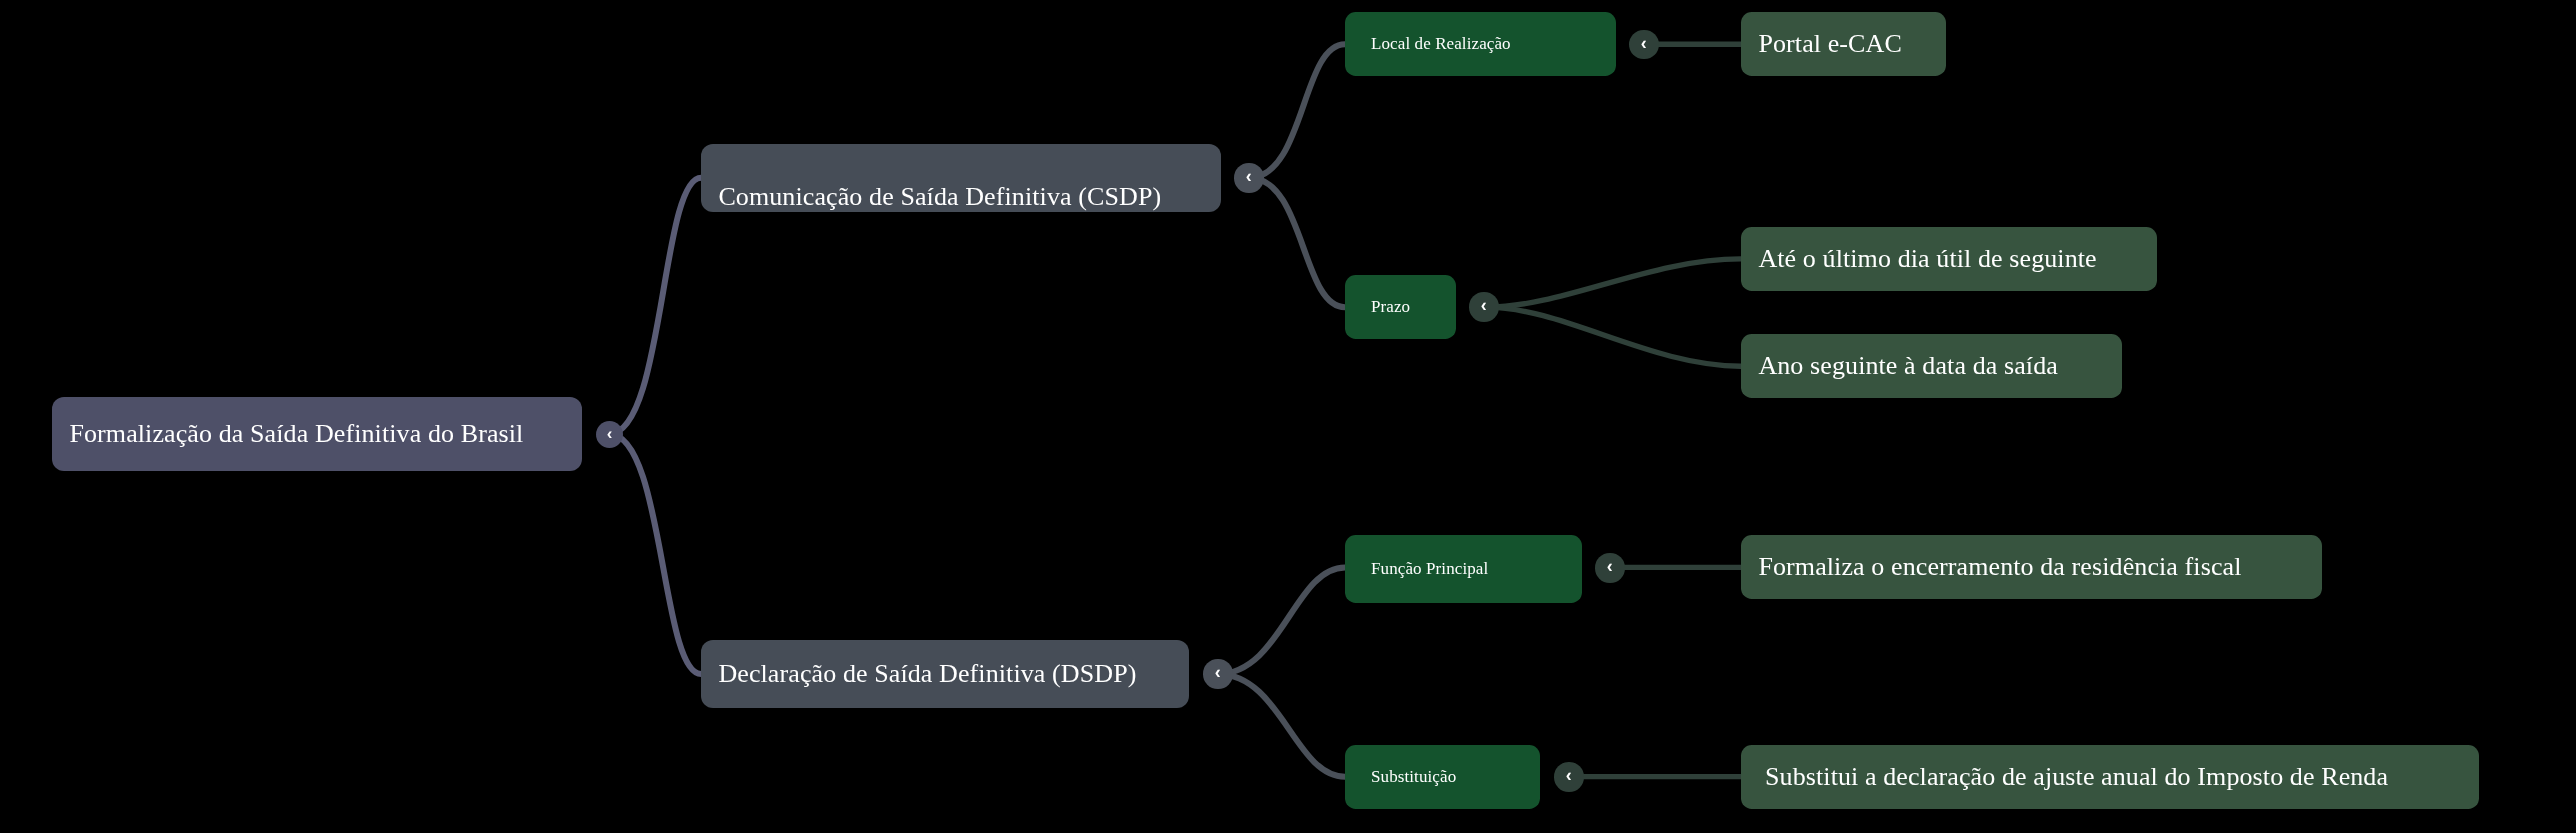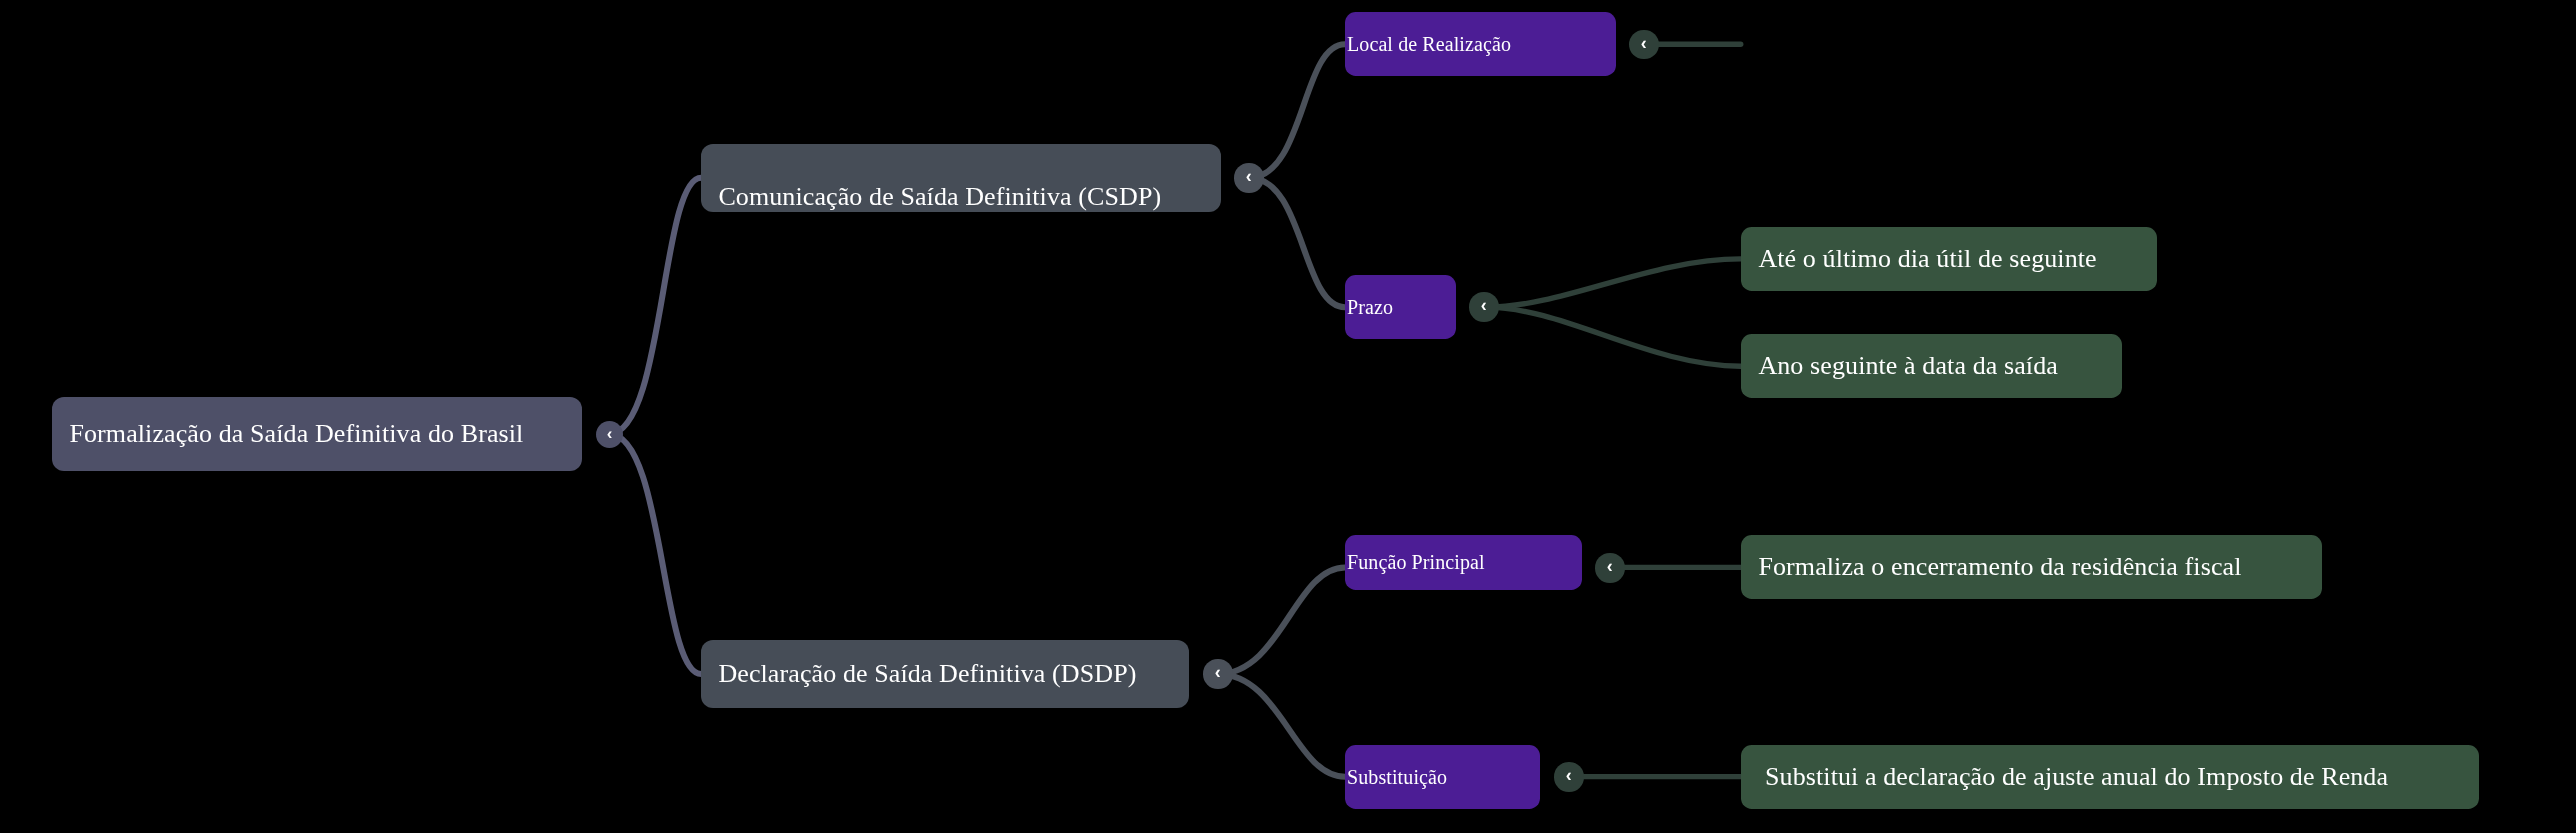--- a/index.html
+++ b/index.html
@@ -49,23 +49,23 @@
     padding: 0 17.4px;
     border-radius: 12px;
   }
   .node.level2 {
     background: #464d57;
     font-size: 26px;
     padding: 0 17.4px;
     border-radius: 12px;
   }
   .node.level3 {
-    background: #4c1d95;
-    font-size: 20px;
-    padding: 0 2px;
+    background: #14532d;
+    font-size: 17px;
+    padding: 0 26px;
     border-radius: 10.7px;
   }
   .node.leaf {
     background: #37543f;
     font-size: 26px;
     padding: 0 17.4px;
     border-radius: 10.7px;
   }
   .toggle {
     position: absolute;
@@ -160,34 +160,37 @@
     <span class="toggle-glyph">‹</span>
   </div>
 
   <div class="node level3" style="left:1345px; top:275px; width:111px; height:64px;">
     <span class="node-label">Prazo</span>
   </div>
   <div class="toggle t-level3" style="left:1469px; top:292px;">
     <span class="toggle-glyph">‹</span>
   </div>
 
-  <div class="node level3" style="left:1345px; top:535px; width:237px; height:55px;">
+  <div class="node level3" style="left:1345px; top:535px; width:237px; height:68px;">
     <span class="node-label">Função Principal</span>
   </div>
   <div class="toggle t-level3" style="left:1595px; top:553px;">
     <span class="toggle-glyph">‹</span>
   </div>
 
   <div class="node level3" style="left:1345px; top:745px; width:195px; height:64px;">
     <span class="node-label">Substituição</span>
   </div>
   <div class="toggle t-level3" style="left:1554px; top:762px;">
     <span class="toggle-glyph">‹</span>
   </div>
 
+  <div class="node leaf" style="left:1741px; top:12px; width:205px; height:64px;">
+    <span class="node-label">Portal e-CAC</span>
+  </div>
 
   <div class="node leaf" style="left:1741px; top:227px; width:416px; height:64px;">
     <span class="node-label">Até o último dia útil de seguinte</span>
   </div>
 
   <div class="node leaf" style="left:1741px; top:535px; width:581px; height:64px;">
     <span class="node-label">Formaliza o encerramento da residência fiscal</span>
   </div>
 
   <div class="node leaf" style="left:1741px; top:334px; width:381px; height:64px;">

